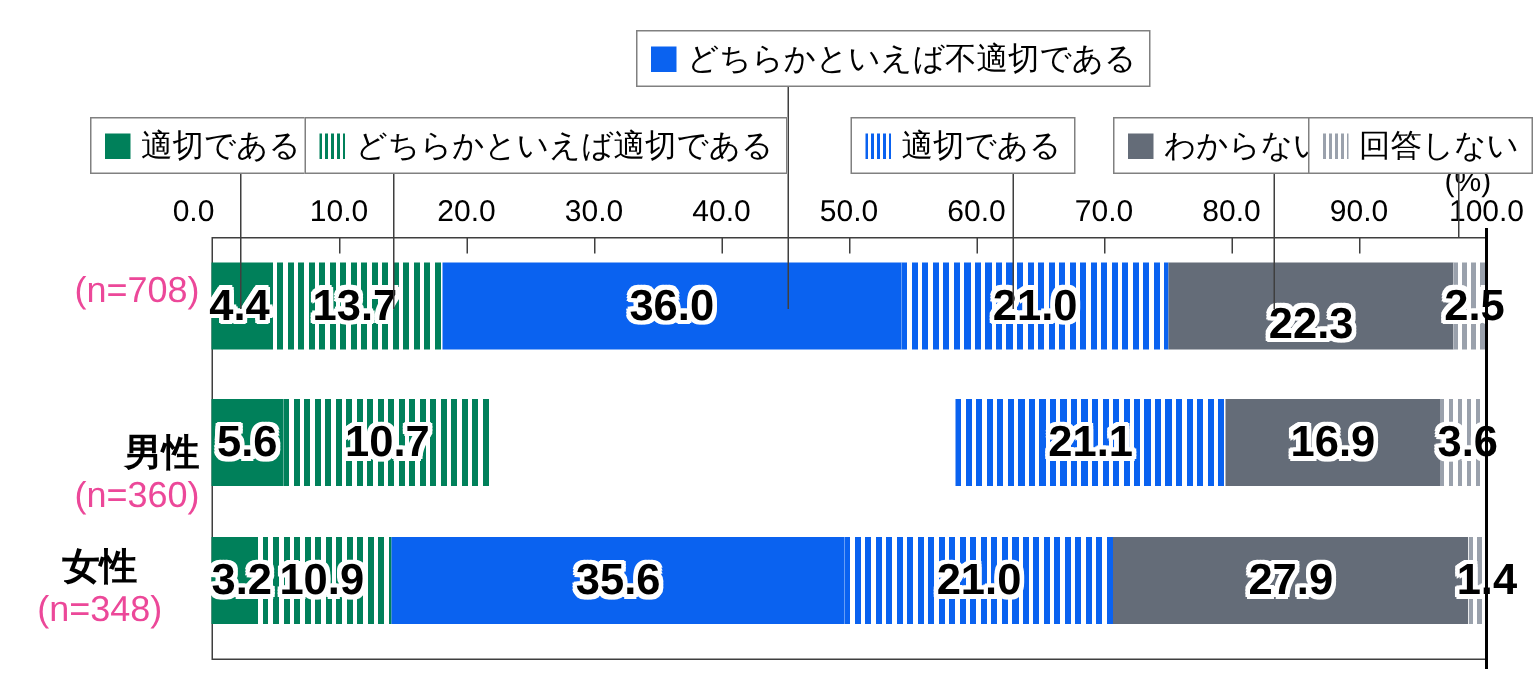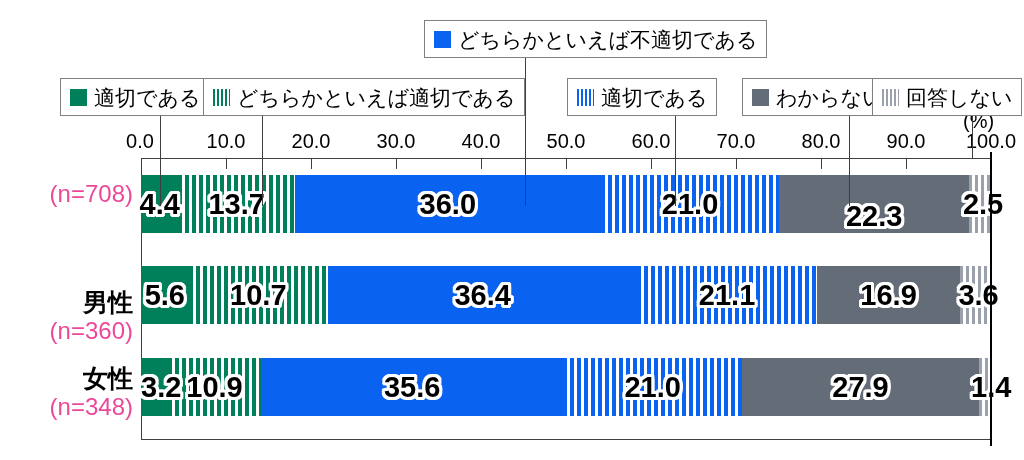--- a/index.html
+++ b/index.html
@@ -203,21 +203,21 @@
   <span class="legend-label">回答しない</span>
 </div>
 
 <div class="leader" style="left:160px; top:116px;  height:90px;"></div>
 <div class="leader" style="left:262px; top:116px;  height:90px;"></div>
 <div class="leader" style="left:525px; top:58px;   height:148px;"></div>
 <div class="leader" style="left:675px; top:116px;  height:90px;"></div>
 <div class="leader" style="left:849px; top:116px;  height:90px;"></div>
 <div class="leader" style="left:972px; top:116px;  height:42px;"></div>
 
-<div class="axis-tick-label" style="left:140px; top:130px;">0.0</div>
+<div class="axis-tick-label" style="left:129px; top:130px;">0.0</div>
 <div class="axis-tick-label" style="left:226px; top:130px;">10.0</div>
 <div class="axis-tick-label" style="left:311px; top:130px;">20.0</div>
 <div class="axis-tick-label" style="left:396px; top:130px;">30.0</div>
 <div class="axis-tick-label" style="left:481px; top:130px;">40.0</div>
 <div class="axis-tick-label" style="left:566px; top:130px;">50.0</div>
 <div class="axis-tick-label" style="left:651px; top:130px;">60.0</div>
 <div class="axis-tick-label" style="left:736px; top:130px;">70.0</div>
 <div class="axis-tick-label" style="left:821px; top:130px;">80.0</div>
 <div class="axis-tick-label" style="left:906px; top:130px;">90.0</div>
 <div class="axis-tick-label" style="left:991px; top:130px;">100.0</div>
@@ -236,21 +236,21 @@
 <div class="axis-gridline" style="left:906px; top:158px; height:11px;"></div>
 <div id="axis-end-line" style="left:990px; top:152px; height:294px;"></div>
 
 <div class="cat-label" style="left:0px; top:180px; width:133px;">
   <span class="cat-n">(n=708)</span>
 </div>
 <div class="cat-label" style="left:0px; top:288px; width:133px;">
   <span class="cat-name">男性</span>
   <span class="cat-n">(n=360)</span>
 </div>
-<div class="cat-label" style="left:0px; top:364px; width:133px;">
+<div class="cat-label" style="left:0px; top:364px; width:133px;text-align:center;">
   <span class="cat-name">女性</span>
   <span class="cat-n">(n=348)</span>
 </div>
 
 <div class="bar-row" style="left:141px; top:175px; width:850px; height:58px;">
   <div class="seg seg-solid-green" style="left:0.00%;  width:4.40%;">
     <span class="val">4.4</span>
     </div>
   <div class="seg seg-stripe-green" style="left:4.40%;  width:13.70%;">
     <span class="val">13.7</span>
@@ -269,23 +269,20 @@
     </div>
 </div>
 
 <div class="bar-row" style="left:141px; top:266px; width:850px; height:58px;">
   <div class="seg seg-solid-green" style="left:0.00%;  width:5.60%;">
     <span class="val">5.6</span>
     </div>
   <div class="seg seg-stripe-green" style="left:5.60%;  width:16.40%;">
     <span class="val">10.7</span>
     </div>
-  <div class="seg seg-solid-blue" style="left:22.00%; width:36.40%;">
-    <span class="val">36.4</span>
-    </div>
   <div class="seg seg-stripe-blue" style="left:58.40%; width:21.10%;">
     <span class="val">21.1</span>
     </div>
   <div class="seg seg-solid-gray" style="left:79.50%; width:16.90%;">
     <span class="val">16.9</span>
     </div>
   <div class="seg seg-stripe-gray" style="left:96.40%; width:3.60%;">
     <span class="val val-out" style="left:-2px;">3.6</span>
     </div>
 </div>

